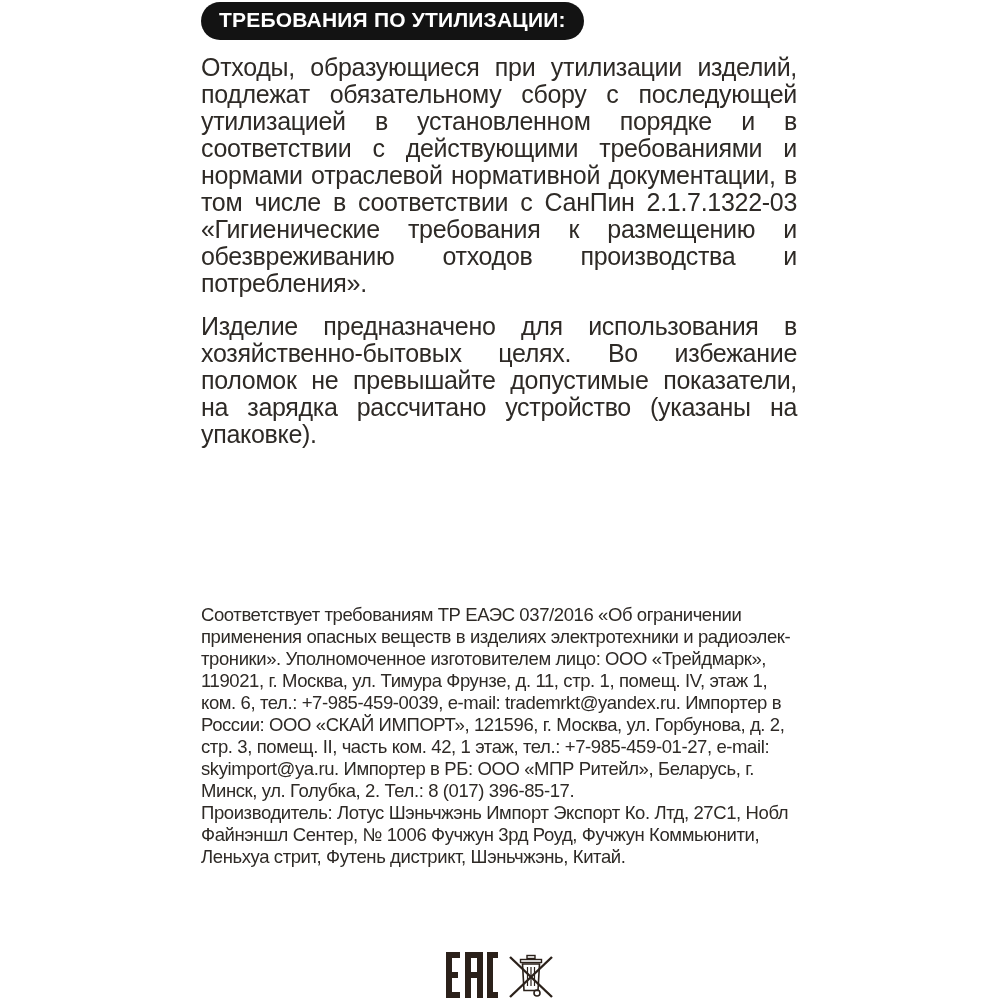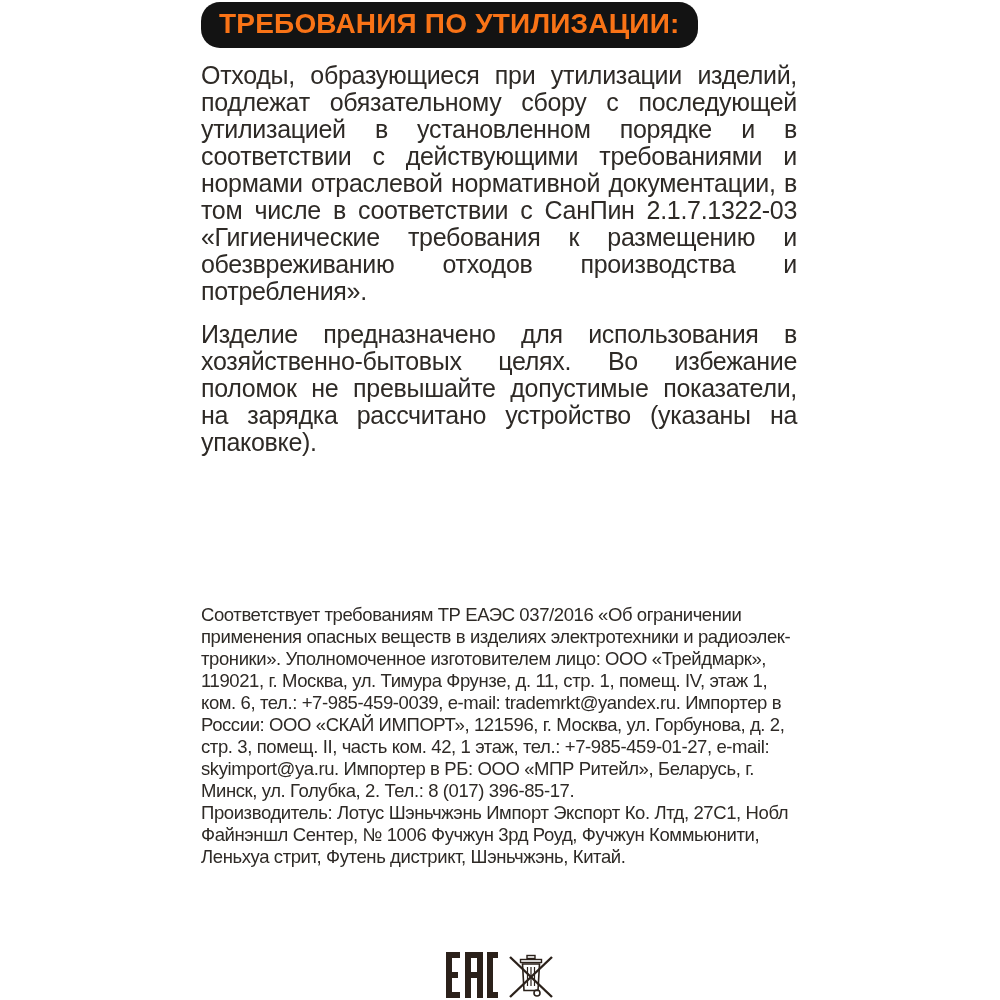--- a/index.html
+++ b/index.html
@@ -15,24 +15,24 @@
   .col {
     position: absolute;
     left: 201px;
     top: 0;
     width: 596px;
   }
   .badge {
     display: inline-block;
     margin-top: 2px;
     background: #131313;
-    color: #f97316;
+    color: #ffffff;
     border-radius: 19px;
     padding: 6px 18px 8px 18px;
-    font-size: 28px;
+    font-size: 21px;
     font-weight: bold;
     letter-spacing: 0.2px;
   }
   .para {
     margin: 0;
     font-size: 25px;
     line-height: 27px;
     letter-spacing: -0.3px;
     text-align: justify;
   }

